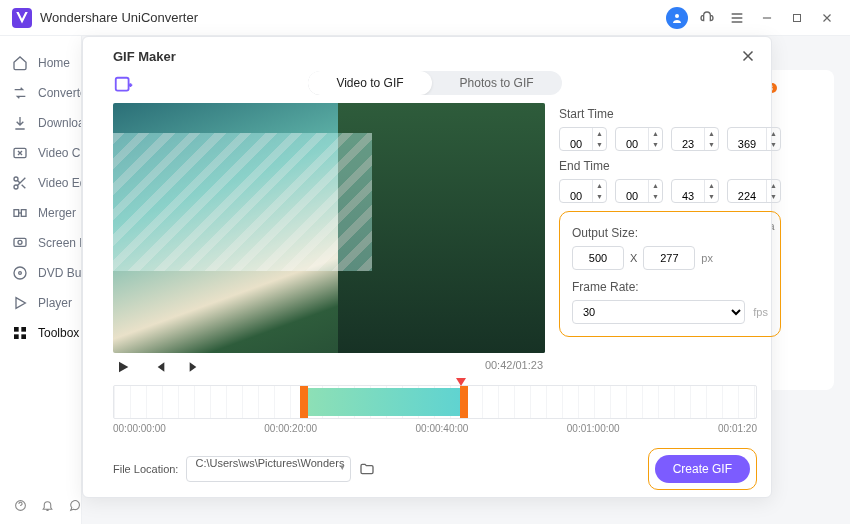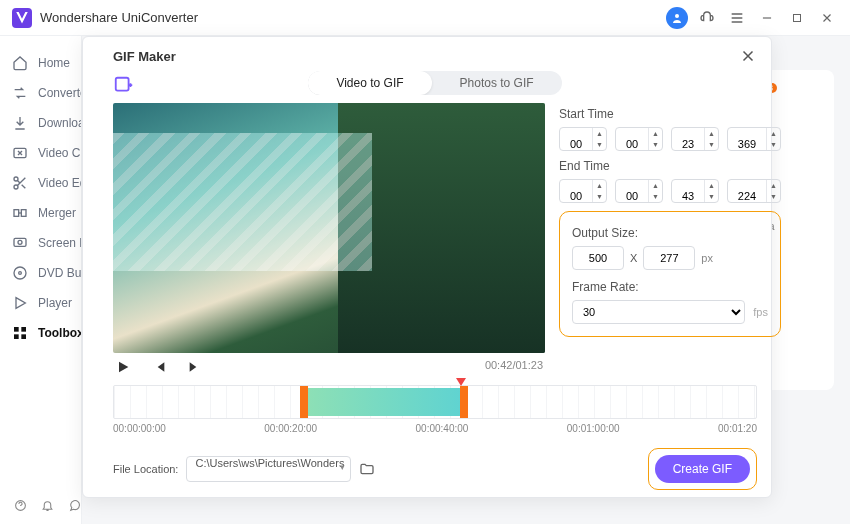--- a/index.html
+++ b/index.html
@@ -8,21 +8,21 @@
 .titlebar { height: 36px; display: flex; align-items: center; padding: 0 12px; background: #fff; border-bottom: 1px solid #eef0f3; }
 .titlebar .logo { width: 20px; height: 20px; background: #6b3fe6; border-radius: 4px; margin-right: 8px; position: relative; }
 .titlebar .logo::after { content: ""; position: absolute; inset: 4px; background: #fff; clip-path: polygon(0 0,50% 100%,100% 0,80% 0,50% 60%,20% 0); }
 .titlebar .title { font-size: 13px; color: #333; font-weight: 500; }
 .titlebar .spacer { flex: 1; }
 .titlebar .ticon { width: 22px; height: 22px; margin-left: 8px; display: flex; align-items: center; justify-content: center; color: #666; cursor: pointer; }
 .titlebar .avatar { width: 22px; height: 22px; border-radius: 50%; background: #2f7ef7; display:flex;align-items:center;justify-content:center; }
 
 .sidebar { position: absolute; top: 36px; left: 0; width: 82px; bottom: 0; background: #fff; border-right: 1px solid #eef0f3; padding-top: 12px; }
 .sidebar .item { display: flex; align-items: center; gap: 10px; padding: 7px 12px; font-size: 12px; color: #6b7280; cursor: pointer; white-space: nowrap; overflow: hidden; }
-.sidebar .item.active { color: #111; font-weight: 700; }
+.sidebar .item.active { color: #111; font-weight: 400; }
 .sidebar .item .sicon { width: 16px; height: 16px; flex-shrink: 0; }
 .sidebar .footer { position: absolute; bottom: 10px; left: 0; right: 0; display: flex; gap: 14px; padding-left: 14px; color: #888; }
 .sidebar .footer div { width: 16px; height: 16px; cursor: pointer; }
 
 .bg-card { position: absolute; top: 70px; right: 16px; width: 100px; height: 320px; background: #fff; border-radius: 8px; padding: 10px; font-size: 12px; color: #666; }
 .bg-card .hd { color:#333; font-weight:600; margin-bottom:6px;}
 .bg-card .badge { display:inline-block; background:#f97316;color:#fff;border-radius:8px;font-size:9px;padding:0 4px;margin-left:4px; }
 .bg-card .sub { font-size:11px;color:#888;margin-top:4px;}
 
 .modal { position: absolute; top: 36px; left: 82px; width: 690px; height: 462px; background: #fff; border: 1px solid #e5e7eb; border-radius: 6px; box-shadow: 0 4px 20px rgba(0,0,0,0.08); padding-left: 16px; }

